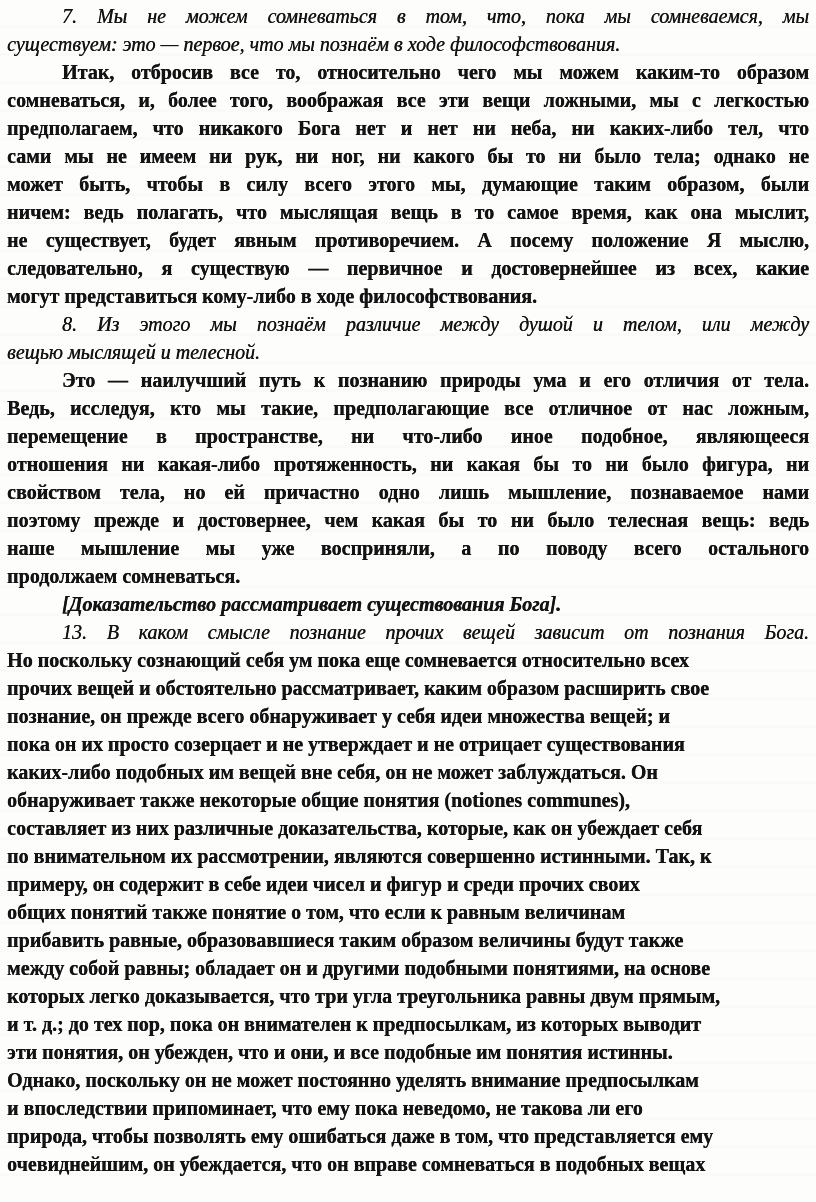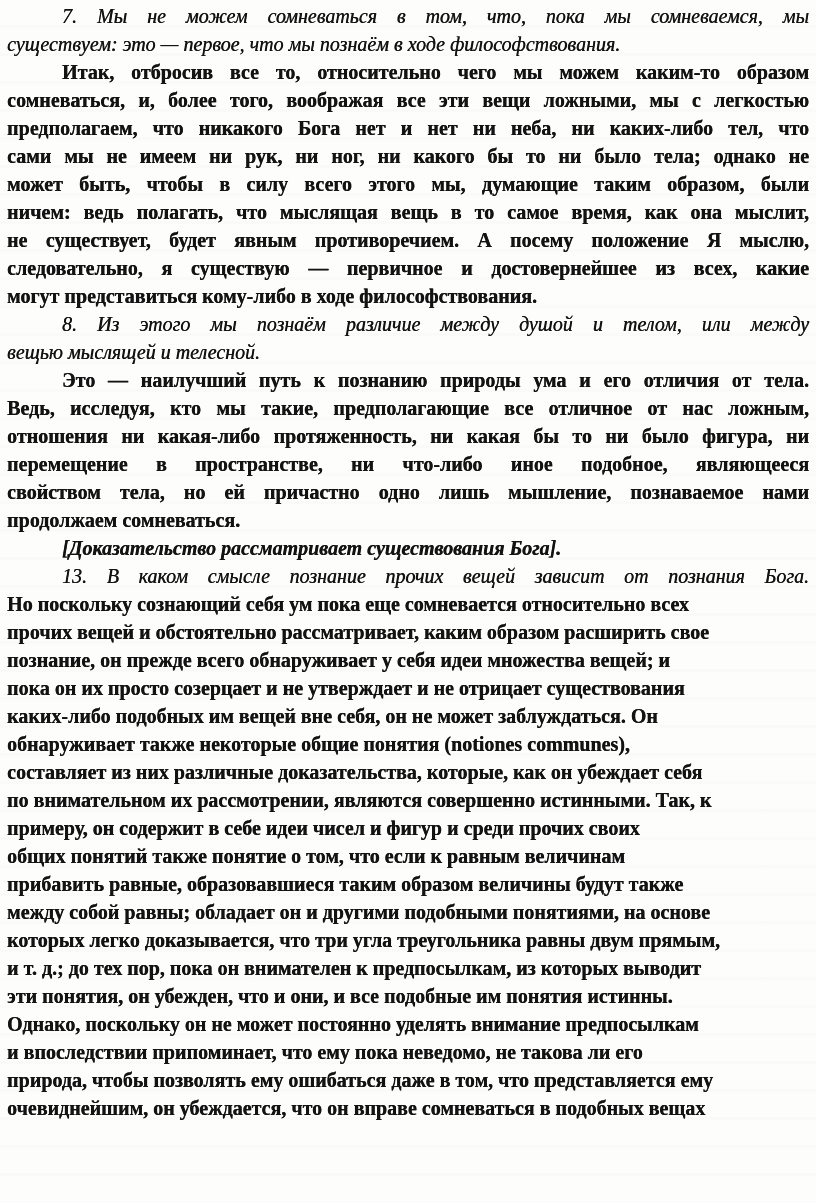--- a/index.html
+++ b/index.html
@@ -65,23 +65,25 @@
         <div class="line j">следовательно, я существую — первичное и достовернейшее из всех, какие</div>
         <div class="line">могут представиться кому-либо в ходе философствования.</div>
       </div>
       <div class="para style-italic">
         <div class="line j indent">8. Из этого мы познаём различие между душой и телом, или между</div>
         <div class="line">вещью мыслящей и телесной.</div>
       </div>
       <div class="para style-regular">
         <div class="line j indent">Это — наилучший путь к познанию природы ума и его отличия от тела.</div>
         <div class="line j">Ведь, исследуя, кто мы такие, предполагающие все отличное от нас ложным,</div>
+        <div class="line j">перемещение в пространстве, ни что-либо иное подобное, являющееся</div>
         <div class="line j">отношения ни какая-либо протяженность, ни какая бы то ни было фигура, ни</div>
-        <div class="line j">перемещение в пространстве, ни что-либо иное подобное, являющееся</div>
         <div class="line j">свойством тела, но ей причастно одно лишь мышление, познаваемое нами</div>
+        <div class="line j">поэтому прежде и достовернее, чем какая бы то ни было телесная вещь: ведь</div>
+        <div class="line j">наше мышление мы уже восприняли, а по поводу всего остального</div>
         <div class="line">продолжаем сомневаться.</div>
       </div>
       <div class="para style-bold-italic">
         <div class="line indent">[Доказательство рассматривает существования Бога].</div>
       </div>
       <div class="para style-italic">
         <div class="line j indent">13. В каком смысле познание прочих вещей зависит от познания Бога.</div>
       </div>
       <div class="para style-regular">
         <div class="line">Но поскольку сознающий себя ум пока еще сомневается относительно всех</div>

